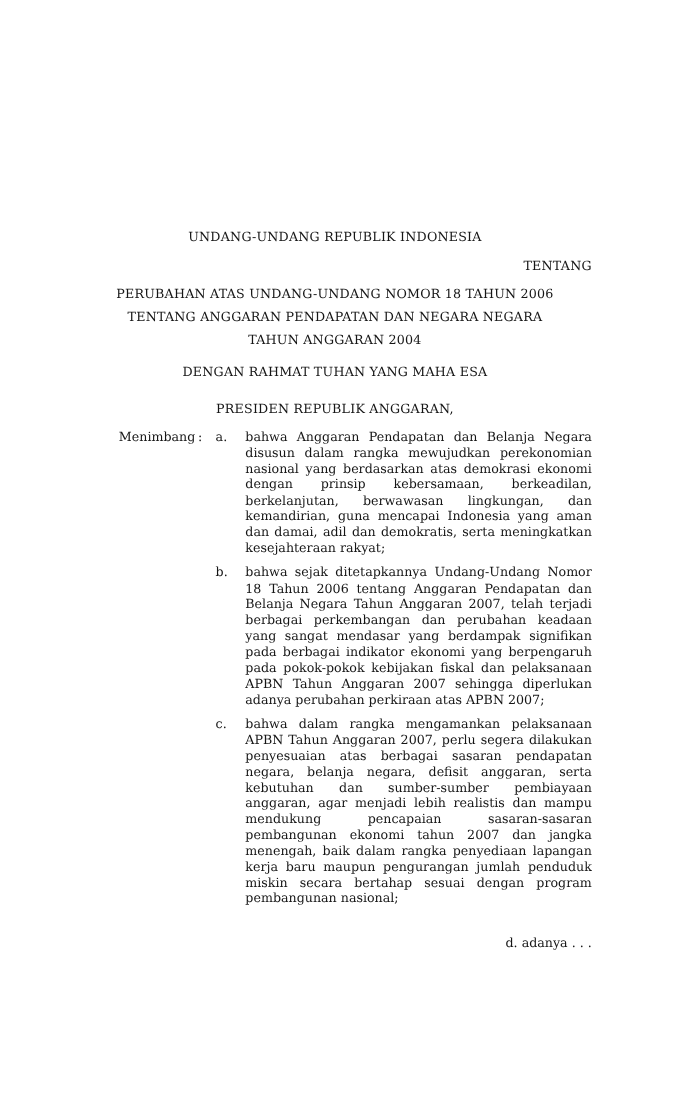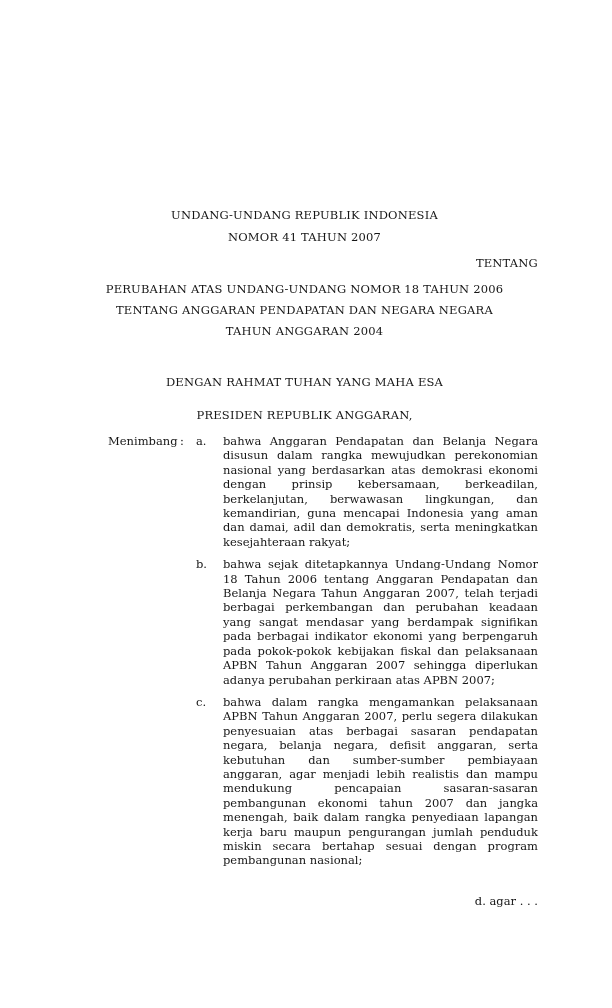--- a/index.html
+++ b/index.html
@@ -12,41 +12,40 @@
     font-family: "DejaVu Serif", "Liberation Serif", serif;
     font-size: 11.5px;
     box-sizing: border-box;
     padding: 204px 70px 0 71px;
     overflow: hidden;
   }
   .center { text-align: center; }
   .title-block { line-height: 22px; letter-spacing: 0.2px; }
   .tentang { margin-top: 5px; line-height: 21px; letter-spacing: 0.2px; text-align: right; }
   .subject-block { margin-top: 5px; line-height: 21px; letter-spacing: 0.2px; }
-  .invocation { margin-top: 30px; line-height: 21px; letter-spacing: 0.2px; }
+  .invocation { margin-top: 8px; line-height: 21px; letter-spacing: 0.2px; }
   .issuer { margin-top: 12px; line-height: 21px; letter-spacing: 0.2px; }
   .considering { margin-top: 8px; margin-left: 37px; }
   .cons-row { display: flex; line-height: 14.4px; }
   .cons-row + .cons-row { margin-top: 8px; }
   .cons-label { width: 72px; flex: none; }
   .cons-colon { width: 16px; flex: none; }
   .cons-letter { width: 27px; flex: none; }
   .cons-text { flex: 1; text-align: justify; }
   .indent-row { margin-left: 88px; }
   .catchword { margin-top: 26px; line-height: 14.4px; text-align: right; }
 </style>
 </head>
 <body>
 
 <div class="page">
 
   <div class="doc-header center">
     <div class="title-block">
       <div>UNDANG-UNDANG REPUBLIK INDONESIA</div>
-      <div>NOMOR 41 TAHUN 2007</div>
     </div>
     <div class="tentang">TENTANG</div>
     <div class="subject-block">
       <div>PERUBAHAN ATAS UNDANG-UNDANG NOMOR 18 TAHUN 2006</div>
       <div>TENTANG ANGGARAN PENDAPATAN DAN NEGARA NEGARA</div>
       <div>TAHUN ANGGARAN 2004</div>
     </div>
     <div class="invocation">DENGAN RAHMAT TUHAN YANG MAHA ESA</div>
     <div class="issuer">PRESIDEN REPUBLIK ANGGARAN,</div>
   </div>
@@ -65,15 +64,15 @@
       <span class="cons-text">bahwa sejak ditetapkannya Undang-Undang Nomor 18 Tahun 2006 tentang Anggaran Pendapatan dan Belanja Negara Tahun Anggaran 2007, telah terjadi berbagai perkembangan dan perubahan keadaan yang sangat mendasar yang berdampak signifikan pada berbagai indikator ekonomi yang berpengaruh pada pokok-pokok kebijakan fiskal dan pelaksanaan APBN Tahun Anggaran 2007 sehingga diperlukan adanya perubahan perkiraan atas APBN 2007;</span>
     </div>
 
     <div class="cons-row indent-row">
       <span class="cons-letter">c.</span>
       <span class="cons-text">bahwa dalam rangka mengamankan pelaksanaan APBN Tahun Anggaran 2007, perlu segera dilakukan penyesuaian atas berbagai sasaran pendapatan negara, belanja negara, defisit anggaran, serta kebutuhan dan sumber-sumber pembiayaan anggaran, agar menjadi lebih realistis dan mampu mendukung pencapaian sasaran-sasaran pembangunan ekonomi tahun 2007 dan jangka menengah, baik dalam rangka penyediaan lapangan kerja baru maupun pengurangan jumlah penduduk miskin secara bertahap sesuai dengan program pembangunan nasional;</span>
     </div>
 
   </div>
 
-  <div class="catchword">d. agar . . .</div>
+  <div class="catchword">d. adanya . . .</div>
 
 </div>
 
 </body></html>

